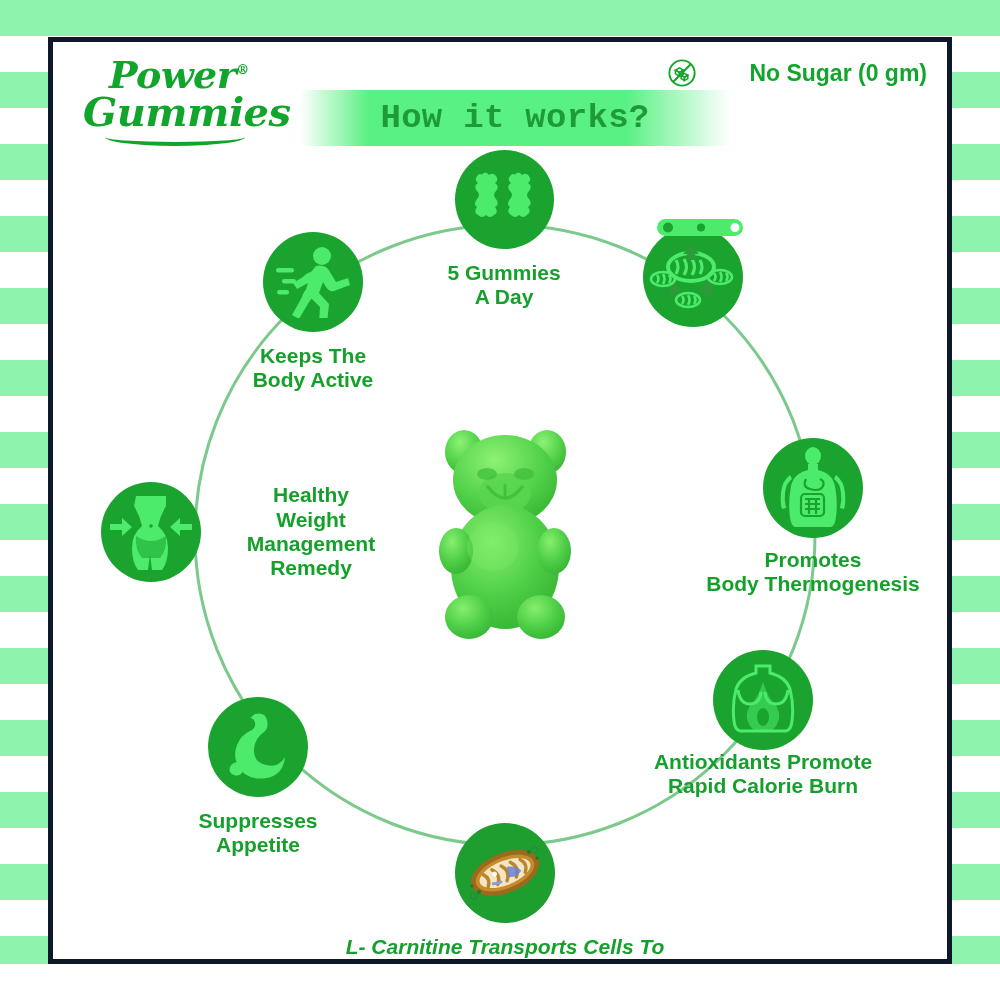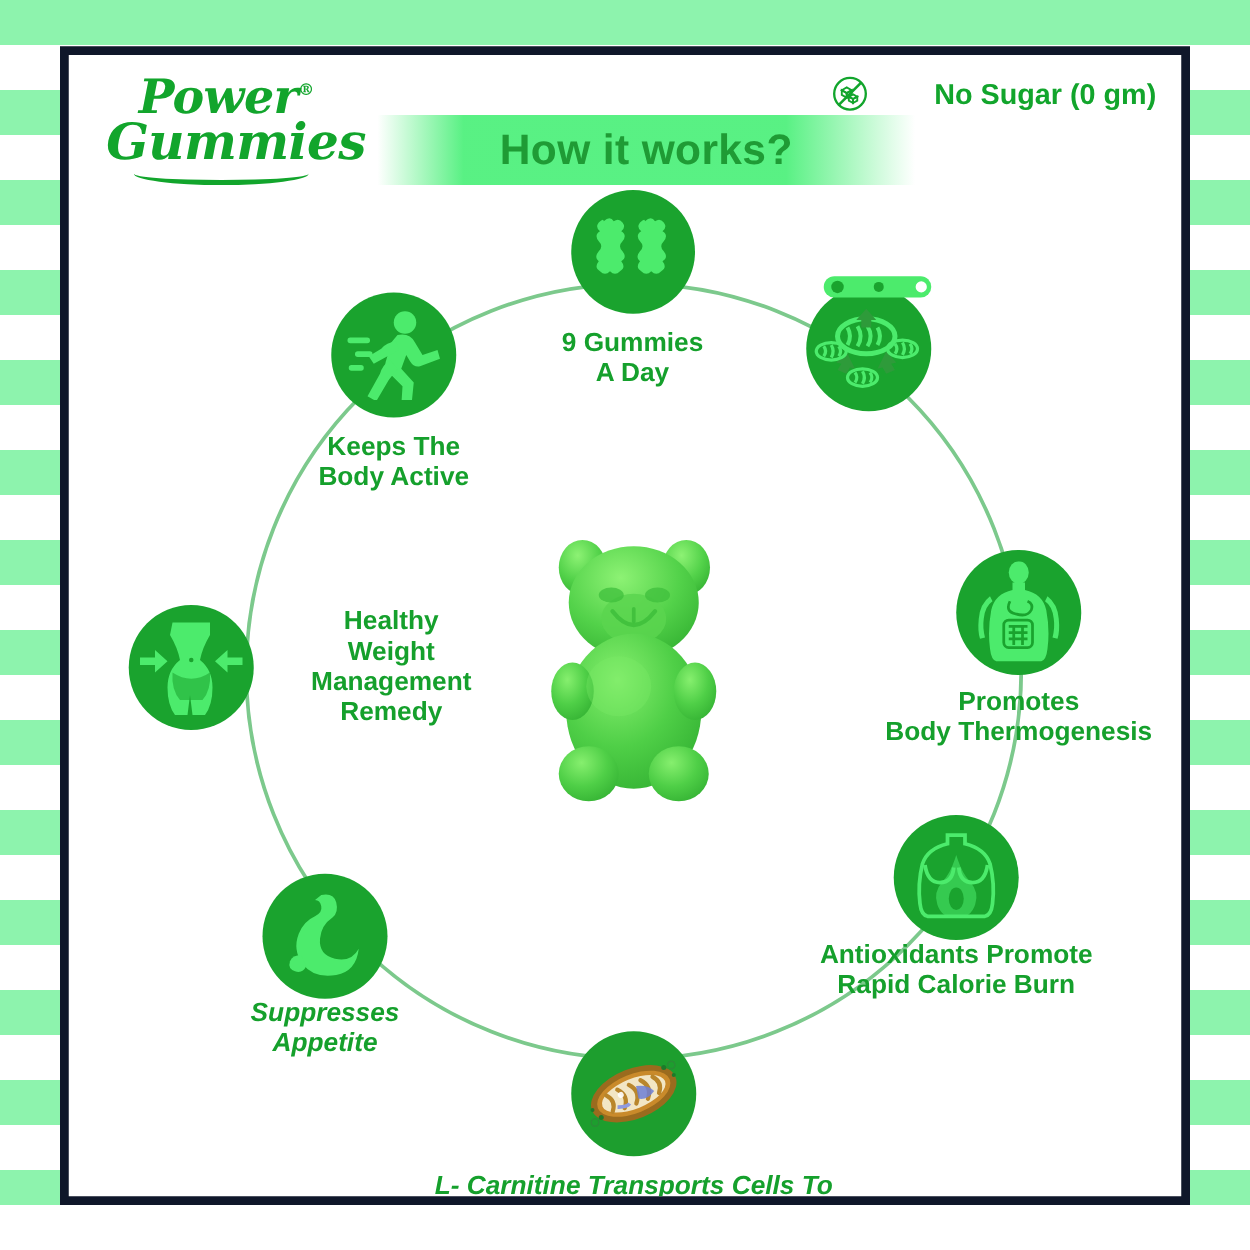--- a/index.html
+++ b/index.html
@@ -31,21 +31,21 @@
     position:absolute; left:0; top:964px; width:1000px; height:36px;
     background:#ffffff;
   }
 
   
   #card {
     position:absolute;
     left:48px; top:37px;
     width:904px; height:927px;
     background:#ffffff;
-    border:7px solid #0f172a;
+    border:5px solid #0f172a;
     overflow:hidden;
   }
 
   
   #logo {
     position:absolute; left:30px; top:14px;
     width:190px; height:96px;
   }
   #logo .l1, #logo .l2 {
     font-family:"DejaVu Serif", serif;
@@ -80,20 +80,21 @@
     background:linear-gradient(to right,
       rgba(80,240,125,0) 0%,
       rgba(80,240,125,0.95) 16%,
       rgba(80,240,125,0.95) 76%,
       rgba(80,240,125,0) 100%);
     display:flex; align-items:center; justify-content:center;
   }
   #title-text {
     font-size:34px; font-weight:bold; color:#1f9b35;
     letter-spacing:0.3px;
+    font-family:Liberation Mono, monospace;
   }
 
   
   #ring-svg { position:absolute; left:0; top:0; width:904px; height:927px; }
 
   .node { position:absolute; }
   .disc {
     border-radius:50%;
     background:#1aa32e;
     display:flex; align-items:center; justify-content:center;
@@ -191,21 +192,21 @@
     <div class="disc" style="width:99px;height:99px;margin:0 auto;">
       <svg width="66" height="62" viewBox="0 0 66 62">
         <g fill="#4ceb6c">
           <path d="M10 6 q5-5 8 0 q4-3 7 1 q3 4-1 7 q5 3 1 8 q-4 4 0 8 q4 5-1 8 q4 5-1 8 q-4 4-8 0 q-4 4-8 0 q-5-3-1-8 q-4-3 0-8 q4-4 0-8 q-4-5 1-8 q-4-3-1-7 q4-4 4 -1 Z"></path>
         </g>
         <g fill="#4ceb6c" transform="translate(33,0)">
           <path d="M10 6 q5-5 8 0 q4-3 7 1 q3 4-1 7 q5 3 1 8 q-4 4 0 8 q4 5-1 8 q4 5-1 8 q-4 4-8 0 q-4 4-8 0 q-5-3-1-8 q-4-3 0-8 q4-4 0-8 q-4-5 1-8 q-4-3-1-7 q4-4 4 -1 Z"></path>
         </g>
       </svg>
     </div>
-    <div class="node-label" style="margin-top:12px;">9 Gummies
+    <div class="node-label" style="margin-top:12px;">5 Gummies
 A Day</div>
   </div>
 
   <div class="node" style="left:500px; top:185px; width:280px;">
     <div class="disc" style="width:100px;height:100px;margin:0 auto;">
       <svg width="96" height="96" viewBox="0 0 96 96" style="position:absolute;left:0;top:0;overflow:visible;">
 
         <g transform="translate(0,-16)">
           <rect x="14" y="8" width="86" height="17" rx="8.5" fill="#4ceb6c"></rect>
           <circle cx="25" cy="16.5" r="5" fill="#1aa32e"></circle>
@@ -312,21 +313,21 @@
   </div>
 
   <div class="node" style="left:85px; top:655px; width:240px;">
     <div class="disc" style="width:100px;height:100px;margin:0 auto;">
       <svg width="66" height="70" viewBox="0 0 66 70">
         <path d="M30 2 q10-2 12 6 q2 8-3 12 q-9 6-10 17 q-1 13 12 16 q13 3 19-8
                  q-2 18-18 21 q-18 3-27-9 q-8-11-3-24 q4-10 13-14 q6-3 5-8 q-1-5-5-5 Z" fill="#4ceb6c"></path>
           <path d="M14 50 q-7 0-9 5 q-2 6 4 8 q6 2 9-4 Z" fill="#4ceb6c"></path>
       </svg>
     </div>
-    <div class="node-label" style="margin-top:0;font-style:italic;">Suppresses
+    <div class="node-label" style="margin-top:12px;">Suppresses
 Appetite</div>
   </div>
 
   <div class="node" style="left:130px; top:190px; width:260px;">
     <div class="disc" style="width:100px;height:100px;margin:0 auto;">
       <svg width="78" height="72" viewBox="0 0 78 72">
         <g fill="#4ceb6c">
           <circle cx="48" cy="10" r="9"></circle>
           <path d="M42 20 q10-2 14 6 l6 10 12-4 2 7 -16 6 q-5 1-8-4 l-3-5 -4 11 10 11 -2 20 -8-1 1-16 -12-12 q-3-4-1-9 l4-14 Z"></path>
           <path d="M36 40 q-6 4-8 11 l-10 18 7 4 10-17 7-9 Z"></path>

